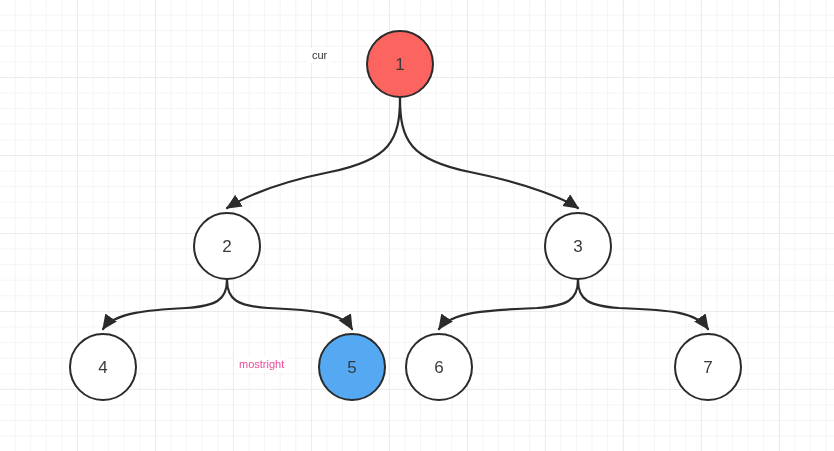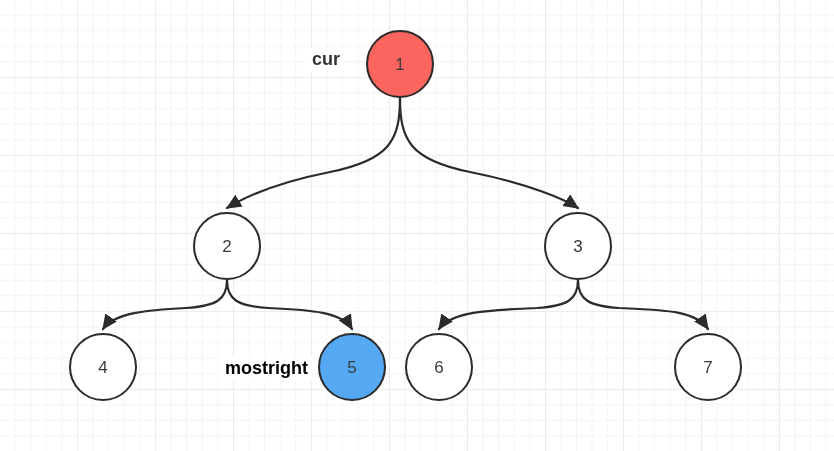--- a/index.html
+++ b/index.html
@@ -38,28 +38,27 @@
     align-items: center;
     justify-content: center;
     font-size: 17px;
     color: #3a3a3a;
     font-family: "Liberation Sans", sans-serif;
     line-height: 1;
     user-select: none;
   }
   .annot {
     position: absolute;
-    font-size: 18px;
+    font-size: 11px;
     font-family: "Liberation Sans", sans-serif;
     background: #ffffff;
     padding: 1px 4px;
     white-space: nowrap;
     line-height: 1.2;
     user-select: none;
-    font-weight: bold;
   }
 </style>
 </head>
 <body>
 
 <div id="canvas">
 
   <svg id="edges" viewBox="0 0 834 451" xmlns="http://www.w3.org/2000/svg">
     <defs>
       <marker id="arrow" markerWidth="9" markerHeight="9" refX="6.4" refY="3.2" orient="auto" markerUnits="strokeWidth">
@@ -99,15 +98,15 @@
   <div class="node" style="left:405px; top:333px; width:68px; height:68px; background:#ffffff;">
     <span>6</span>
   </div>
 
   <div class="node" style="left:674px; top:333px; width:68px; height:68px; background:#ffffff;">
     <span>7</span>
   </div>
 
   <div class="annot" style="left:308px; top:48px; color:#333333;">cur</div>
 
-  <div class="annot" style="left:221px; top:357px; color:#000000;">mostright</div>
+  <div class="annot" style="left:235px; top:357px; color:#ec4899;">mostright</div>
 
 </div>
 
 </body></html>

